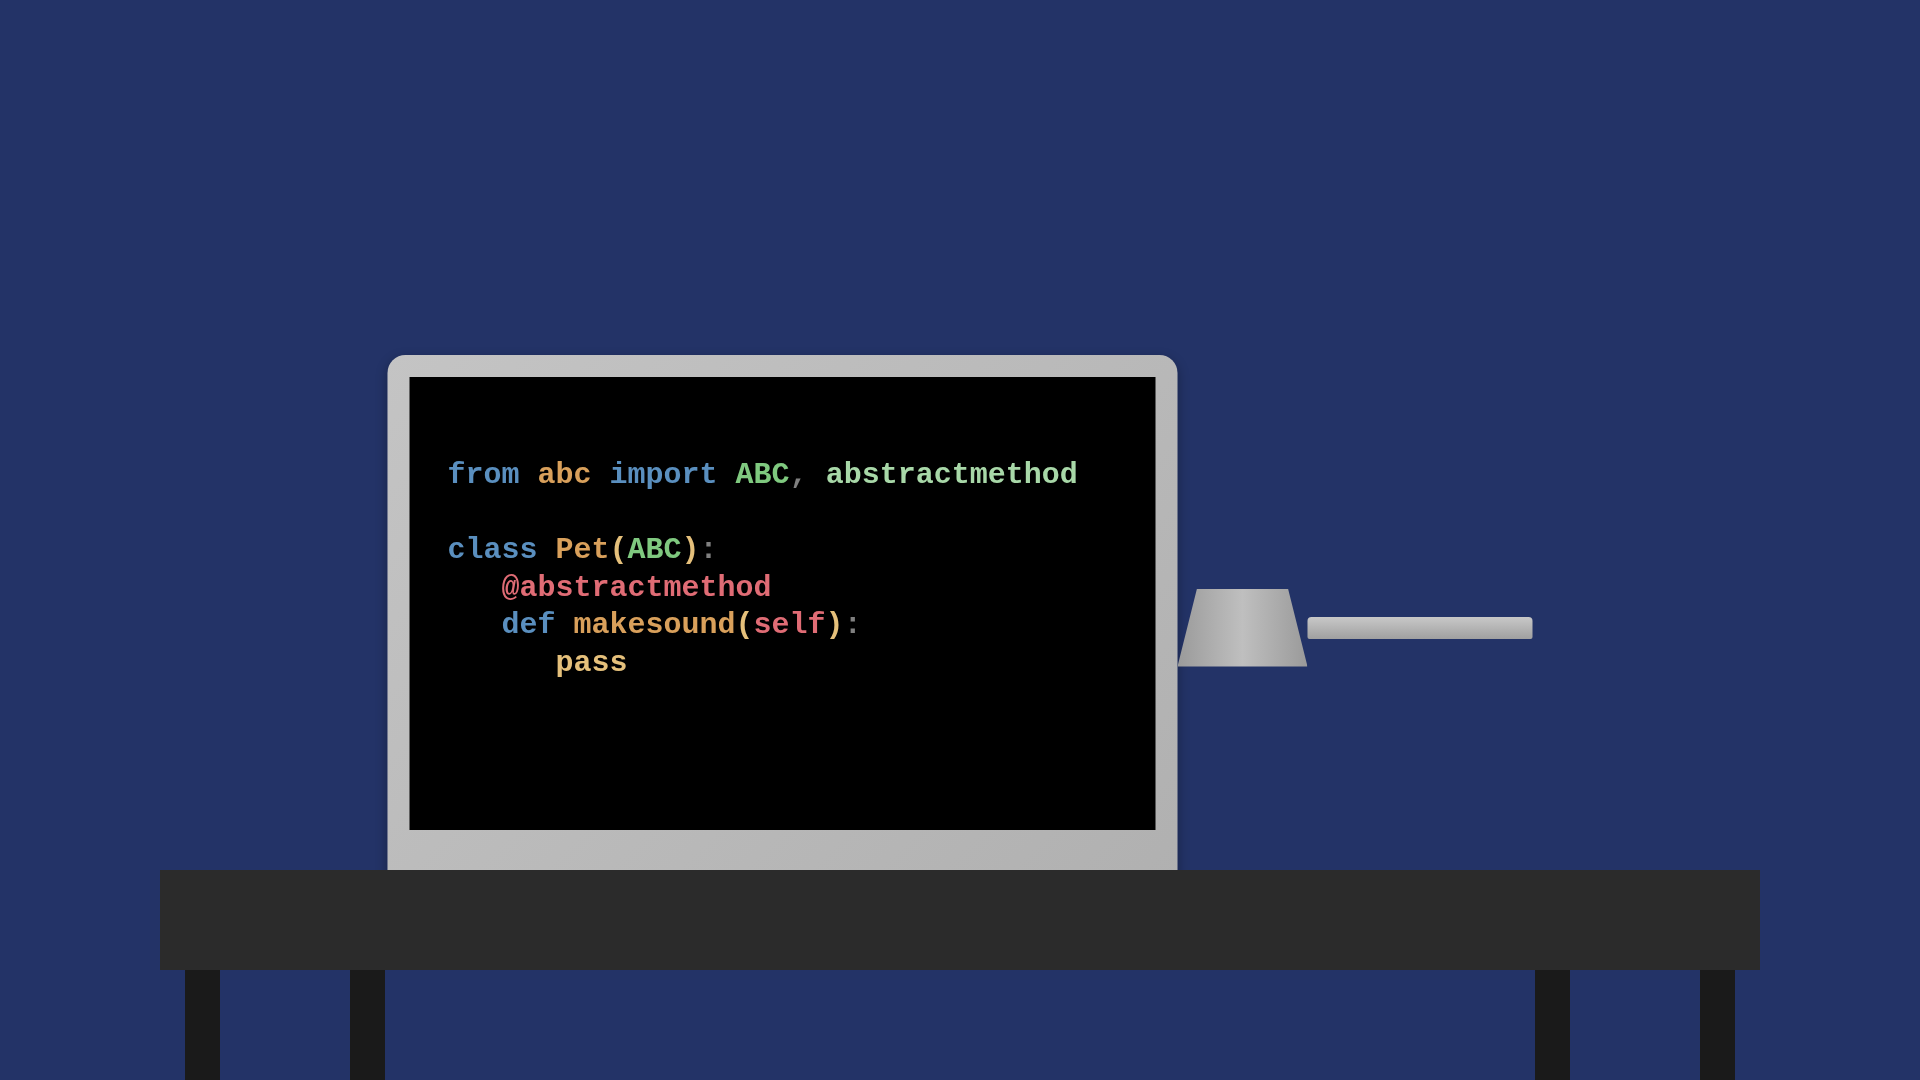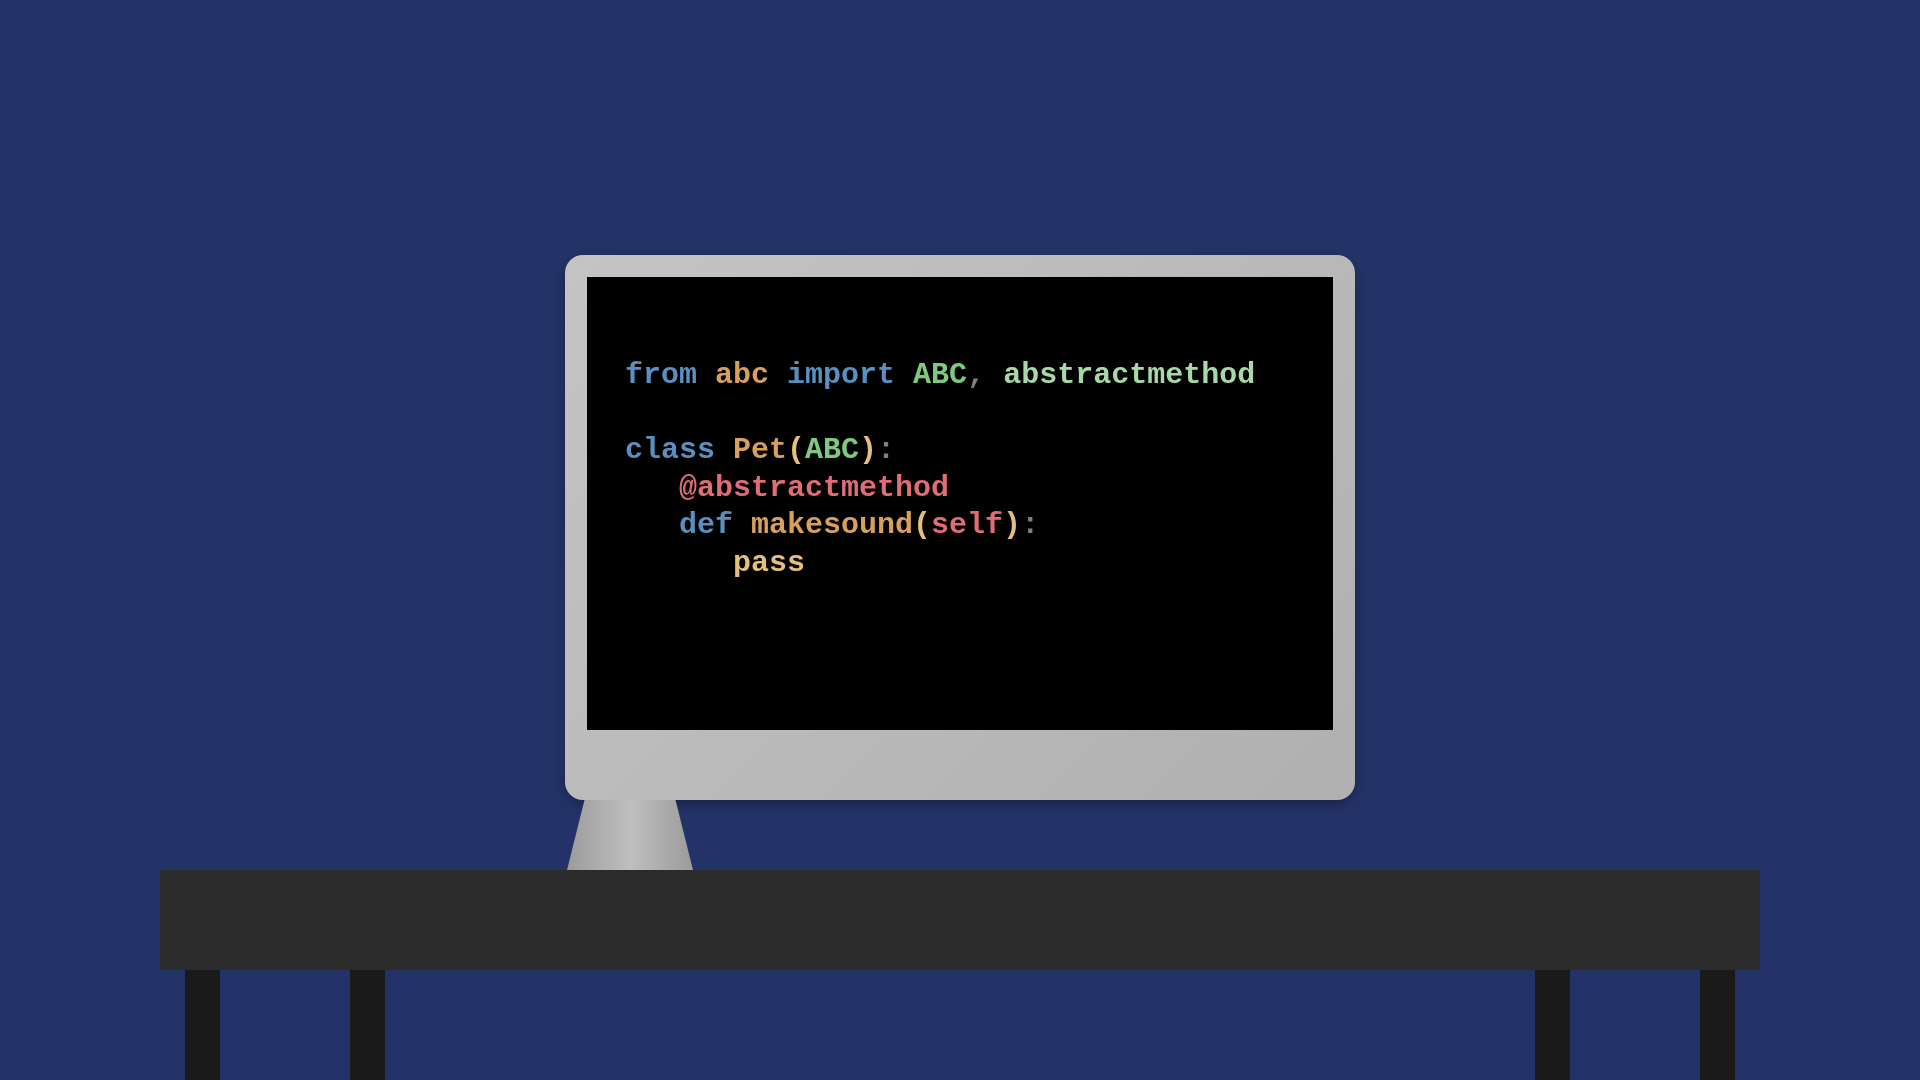--- a/index.html
+++ b/index.html
@@ -43,22 +43,22 @@
     .desk-leg.l2 { left: 190px; }
     .desk-leg.r1 { right: 25px; }
     .desk-leg.r2 { right: 190px; }
     
     .monitor-assembly {
       position: absolute;
       left: 50%;
       transform: translateX(-50%);
       bottom: 180px;
       display: flex;
-      flex-direction: column;
-      align-items: flex-start;
+      flex-direction: row;
+      align-items: center;
     }
     .monitor {
       width: 790px;
       height: 545px;
       background: #b8b8b8;
       background: linear-gradient(135deg, #c4c4c4 0%, #b0b0b0 100%);
       border-radius: 18px;
       padding: 22px 22px 70px 22px;
       box-shadow: 0 4px 12px rgba(0,0,0,0.3);
     }

